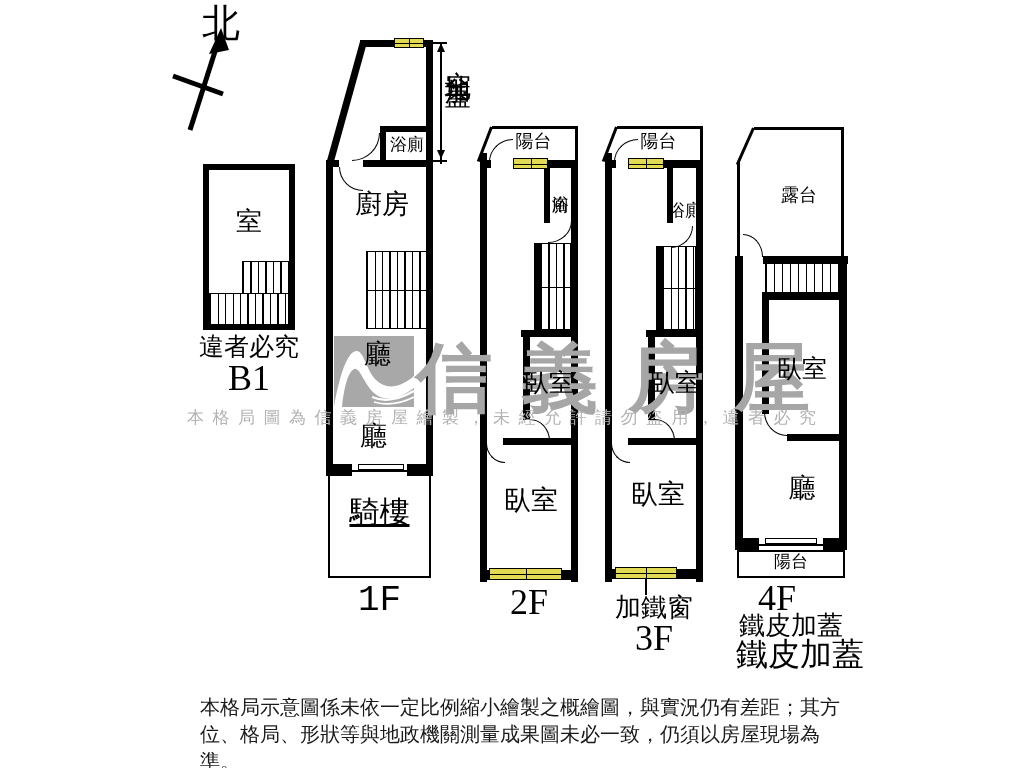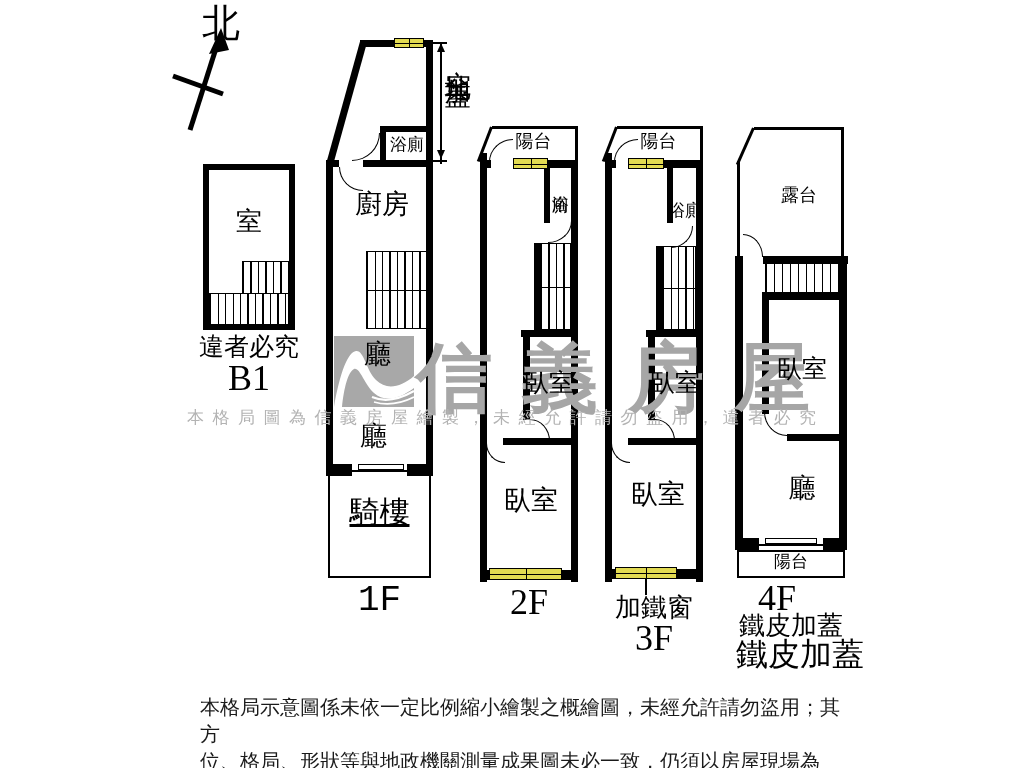--- a/index.html
+++ b/index.html
@@ -188,18 +188,18 @@
   <svg width="80" height="71" viewBox="0 0 80 71" style="position:absolute;left:334px;top:336px;z-index:2">
     <rect width="80" height="71" fill="#a8a8a8"></rect>
     <path d="M0,71 C6,36 14,16 22,15 C30,14 32,34 42,44 C52,54 66,52 80,40 L80,52 C64,64 50,66 40,57 C30,48 26,31 20,33 C14,36 10,52 8,71 Z" fill="#ffffff"></path>
     <path d="M38,61 C52,67 66,63 80,55" stroke="#ffffff" stroke-width="2.2" fill="none"></path>
     <path d="M40,66 C54,70 68,67 80,61" stroke="#ffffff" stroke-width="1.6" fill="none"></path>
   </svg>
   <div class="wm-brand" style="left:416px;top:328px;">信義房屋</div>
   <div class="wm-notice" style="left:187px;top:406px;">本格局圖為信義房屋繪製，未經允許請勿盜用，違者必究</div>
 
   <div style="position:absolute;left:200px;top:694px;width:648px;z-index:3;">
-    <div class="footer-line">本格局示意圖係未依一定比例縮小繪製之概繪圖，未經允許請勿盜用；其方</div>
+    <div class="footer-line">本格局示意圖係未依一定比例縮小繪製之概繪圖，與實況仍有差距；其方</div>
     <div class="footer-line">位、格局、形狀等與地政機關測量成果圖未必一致，仍須以房屋現場為準。</div>
 
   </div>
 
 </div>
 
 </body></html>

